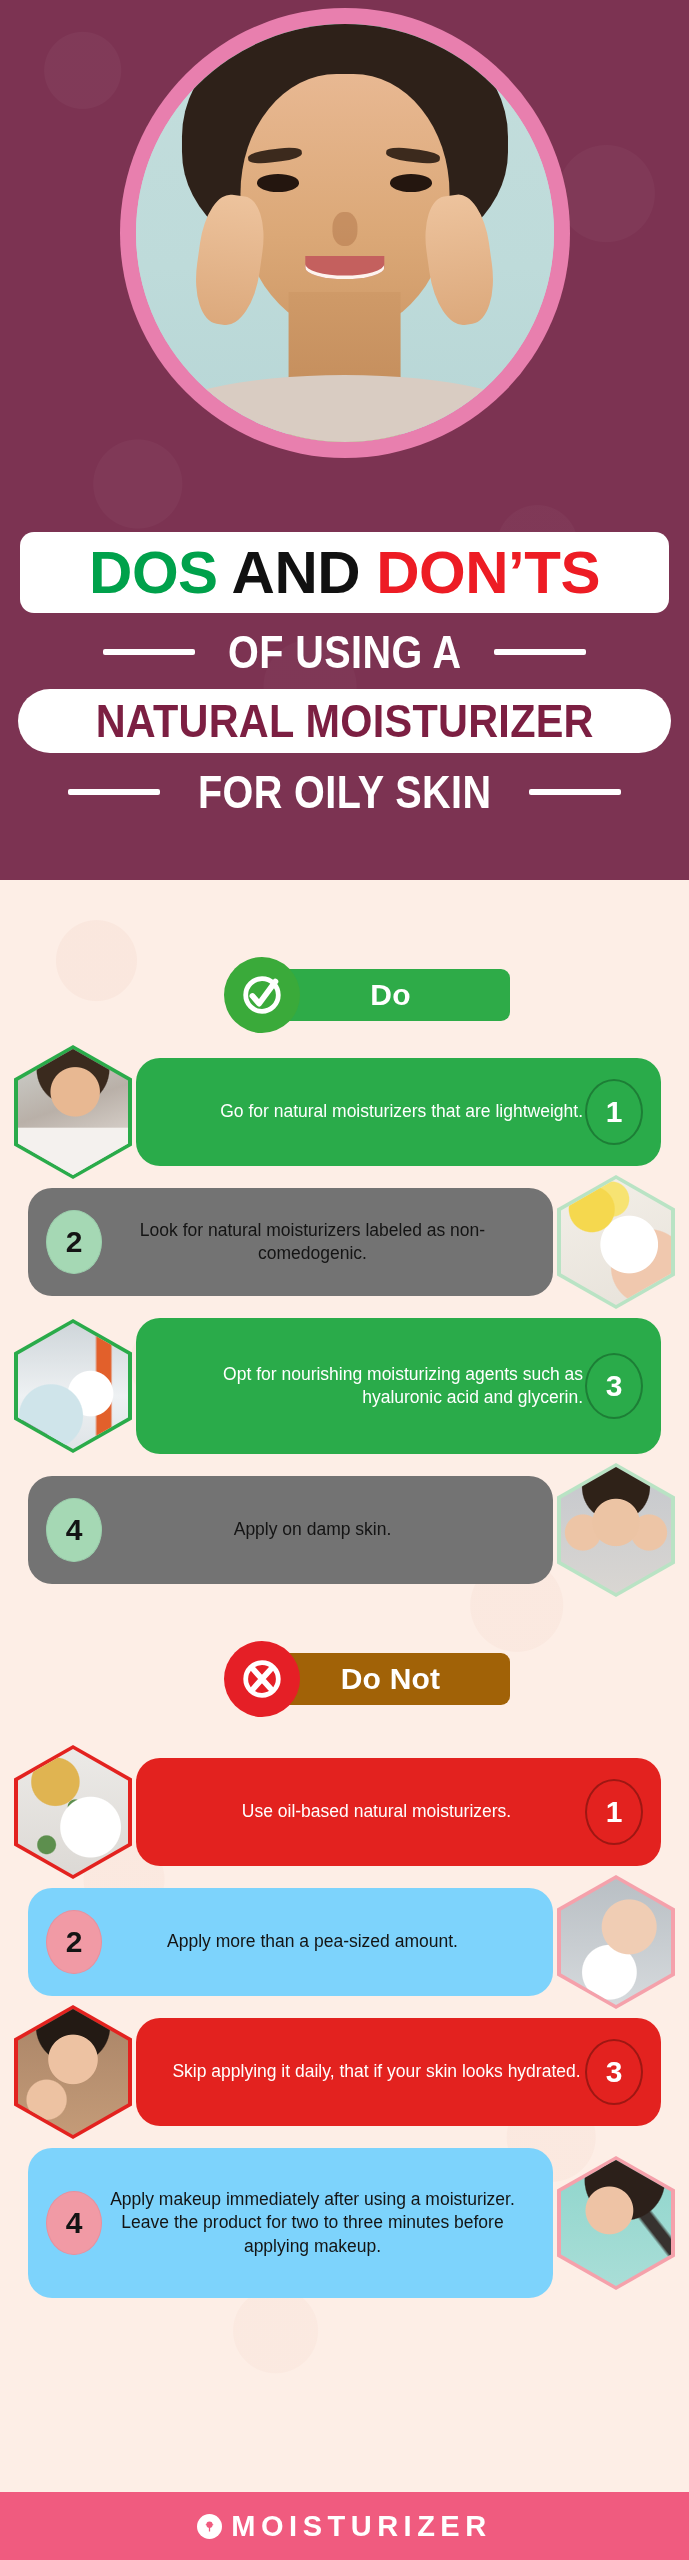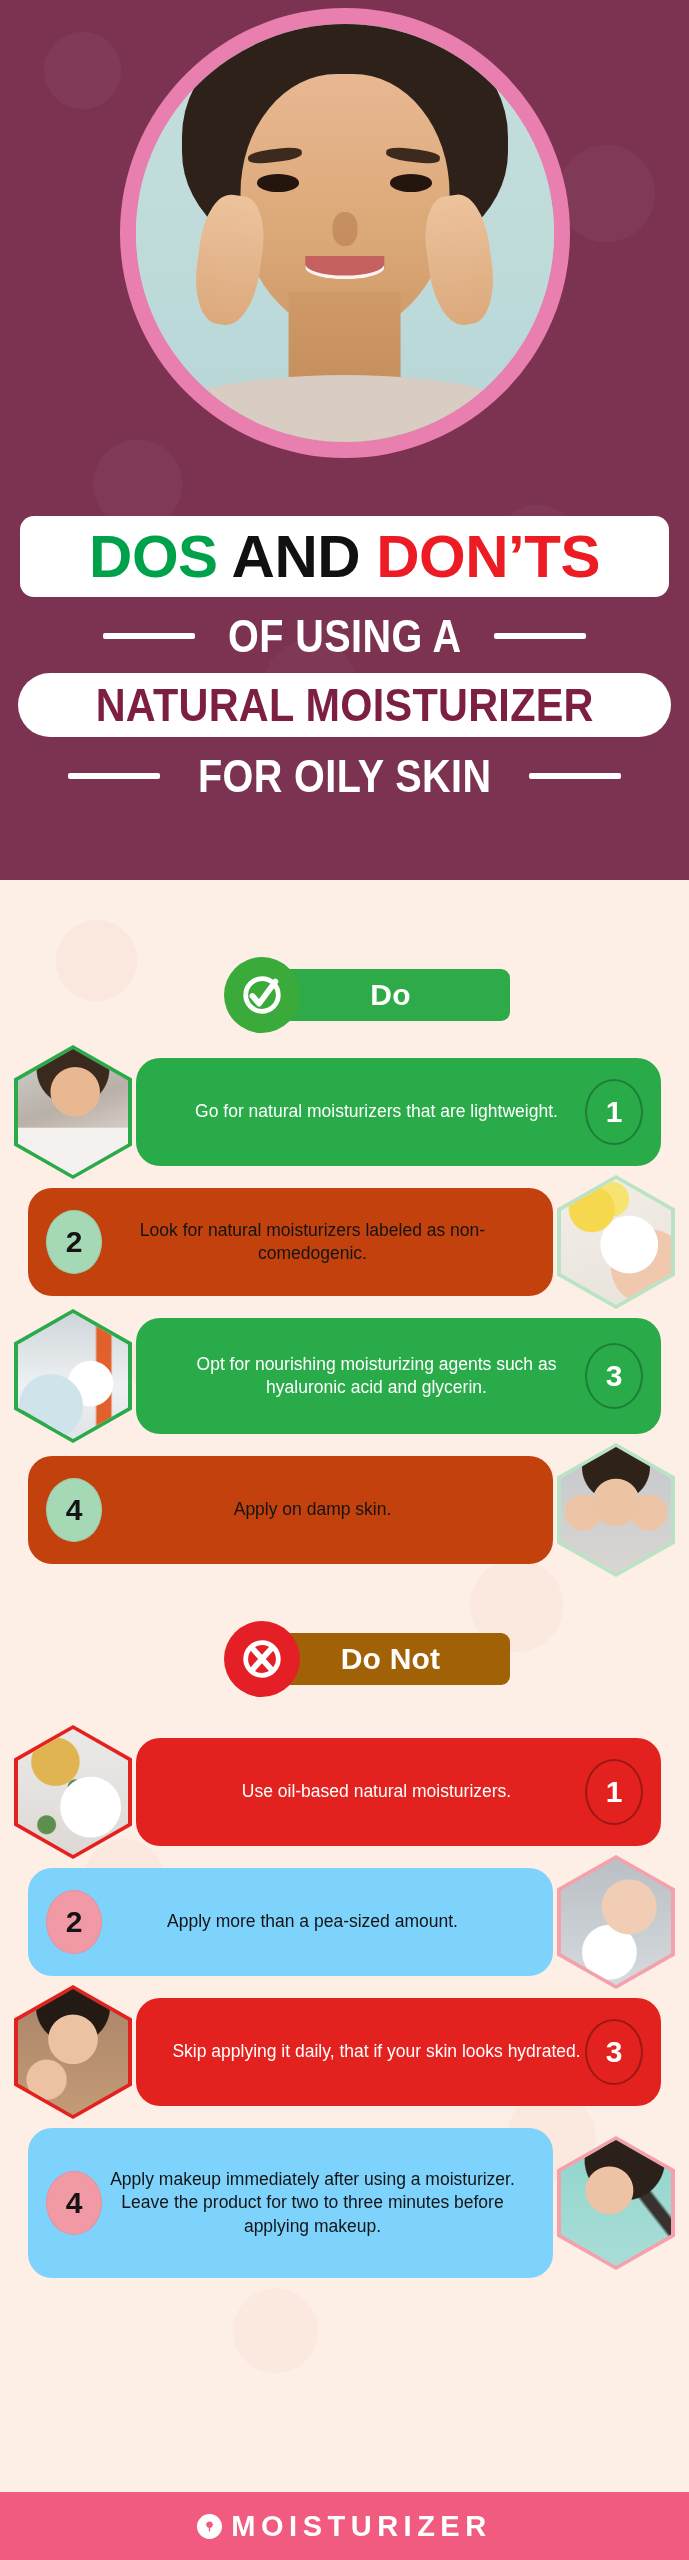--- a/index.html
+++ b/index.html
@@ -78,21 +78,21 @@
     box-shadow:inset 0 -0.22em 0 #fdf4ee;}
   .hand{
     position:absolute;top:41%;width:15%;height:31%;border-radius:40% 40% 44% 44%;
     background:linear-gradient(180deg,#edc39d,#dca97c);
   }
   .hand.l{left:15%;transform:rotate(8deg);} .hand.r{right:15%;transform:rotate(-8deg);}
 
   
   .title-wrap{position:absolute;left:0;right:0;top:516px;}
   .title-band{
-    margin:0 20px;background:#ffffff;border-radius:14px;
+    margin:16px 20px;background:#ffffff;border-radius:14px;
     padding:12px 10px 10px;text-align:center;
   }
   .t-big{
     font-family:"Liberation Sans Narrow","Liberation Sans",sans-serif;
     font-weight:700;font-size:60px;line-height:.98;letter-spacing:-.5px;
     white-space:nowrap;
   }
   .t-big .g{color:#00a14b;} .t-big .k{color:#111111;} .t-big .r{color:#ed1c24;}
 
   .t-rule-line{
@@ -179,38 +179,38 @@
     position:absolute;top:50%;transform:translateY(-50%);
     width:118px;height:134px;z-index:5;
     clip-path:polygon(50% 0%,100% 25%,100% 75%,50% 100%,0% 75%,0% 25%);
   }
   .hexpic .pic{position:absolute;inset:4px;clip-path:polygon(50% 0%,100% 25%,100% 75%,50% 100%,0% 75%,0% 25%);overflow:hidden;}
   .row.img-left .hexpic{left:-14px;}
   .row.img-right .hexpic{right:-14px;}
 
   
   .g-dark .row-card{background:#2aab4a;}
-  .g-dark .row-text{color:#ffffff;}
+  .g-dark .row-text{color:#ffffff;text-align:right;}
   .g-dark .num{border:2px solid #1d7e36;color:#ffffff;background:#2aab4a;}
   .g-dark .hexpic{background:#2aab4a;}
-  .g-light .row-card{background:#c2410c;}
+  .g-light .row-card{background:#737373;}
   .g-light .row-text{color:#141414;}
   .g-light .num{background:#a5d8b4;color:#141414;border:1px solid #9ccfad;}
   .g-light .hexpic{background:#b9e3c4;}
   
   .r-dark .row-card{background:#e3221f;}
   .r-dark .row-text{color:#ffffff;}
   .r-dark .num{border:2px solid #9e1713;color:#ffffff;background:#e3221f;}
   .r-dark .hexpic{background:#e3221f;}
   .r-light .row-card{background:#7dd3fc;}
   .r-light .row-text{color:#141414;}
   .r-light .num{background:#f19aa5;color:#141414;border:1px solid #e98f9c;}
   .r-light .hexpic{background:#f5a1ab;}
 
-  .row.tall{height:116px;}
+  .row.tall{height:136px;}
 
   
   .ph{position:absolute;inset:0;}
 
   
   .footer{
     position:absolute;left:0;bottom:0;width:689px;height:68px;
     background:#f05b7f;display:flex;align-items:center;justify-content:center;gap:9px;
   }
   .footer-logo{

